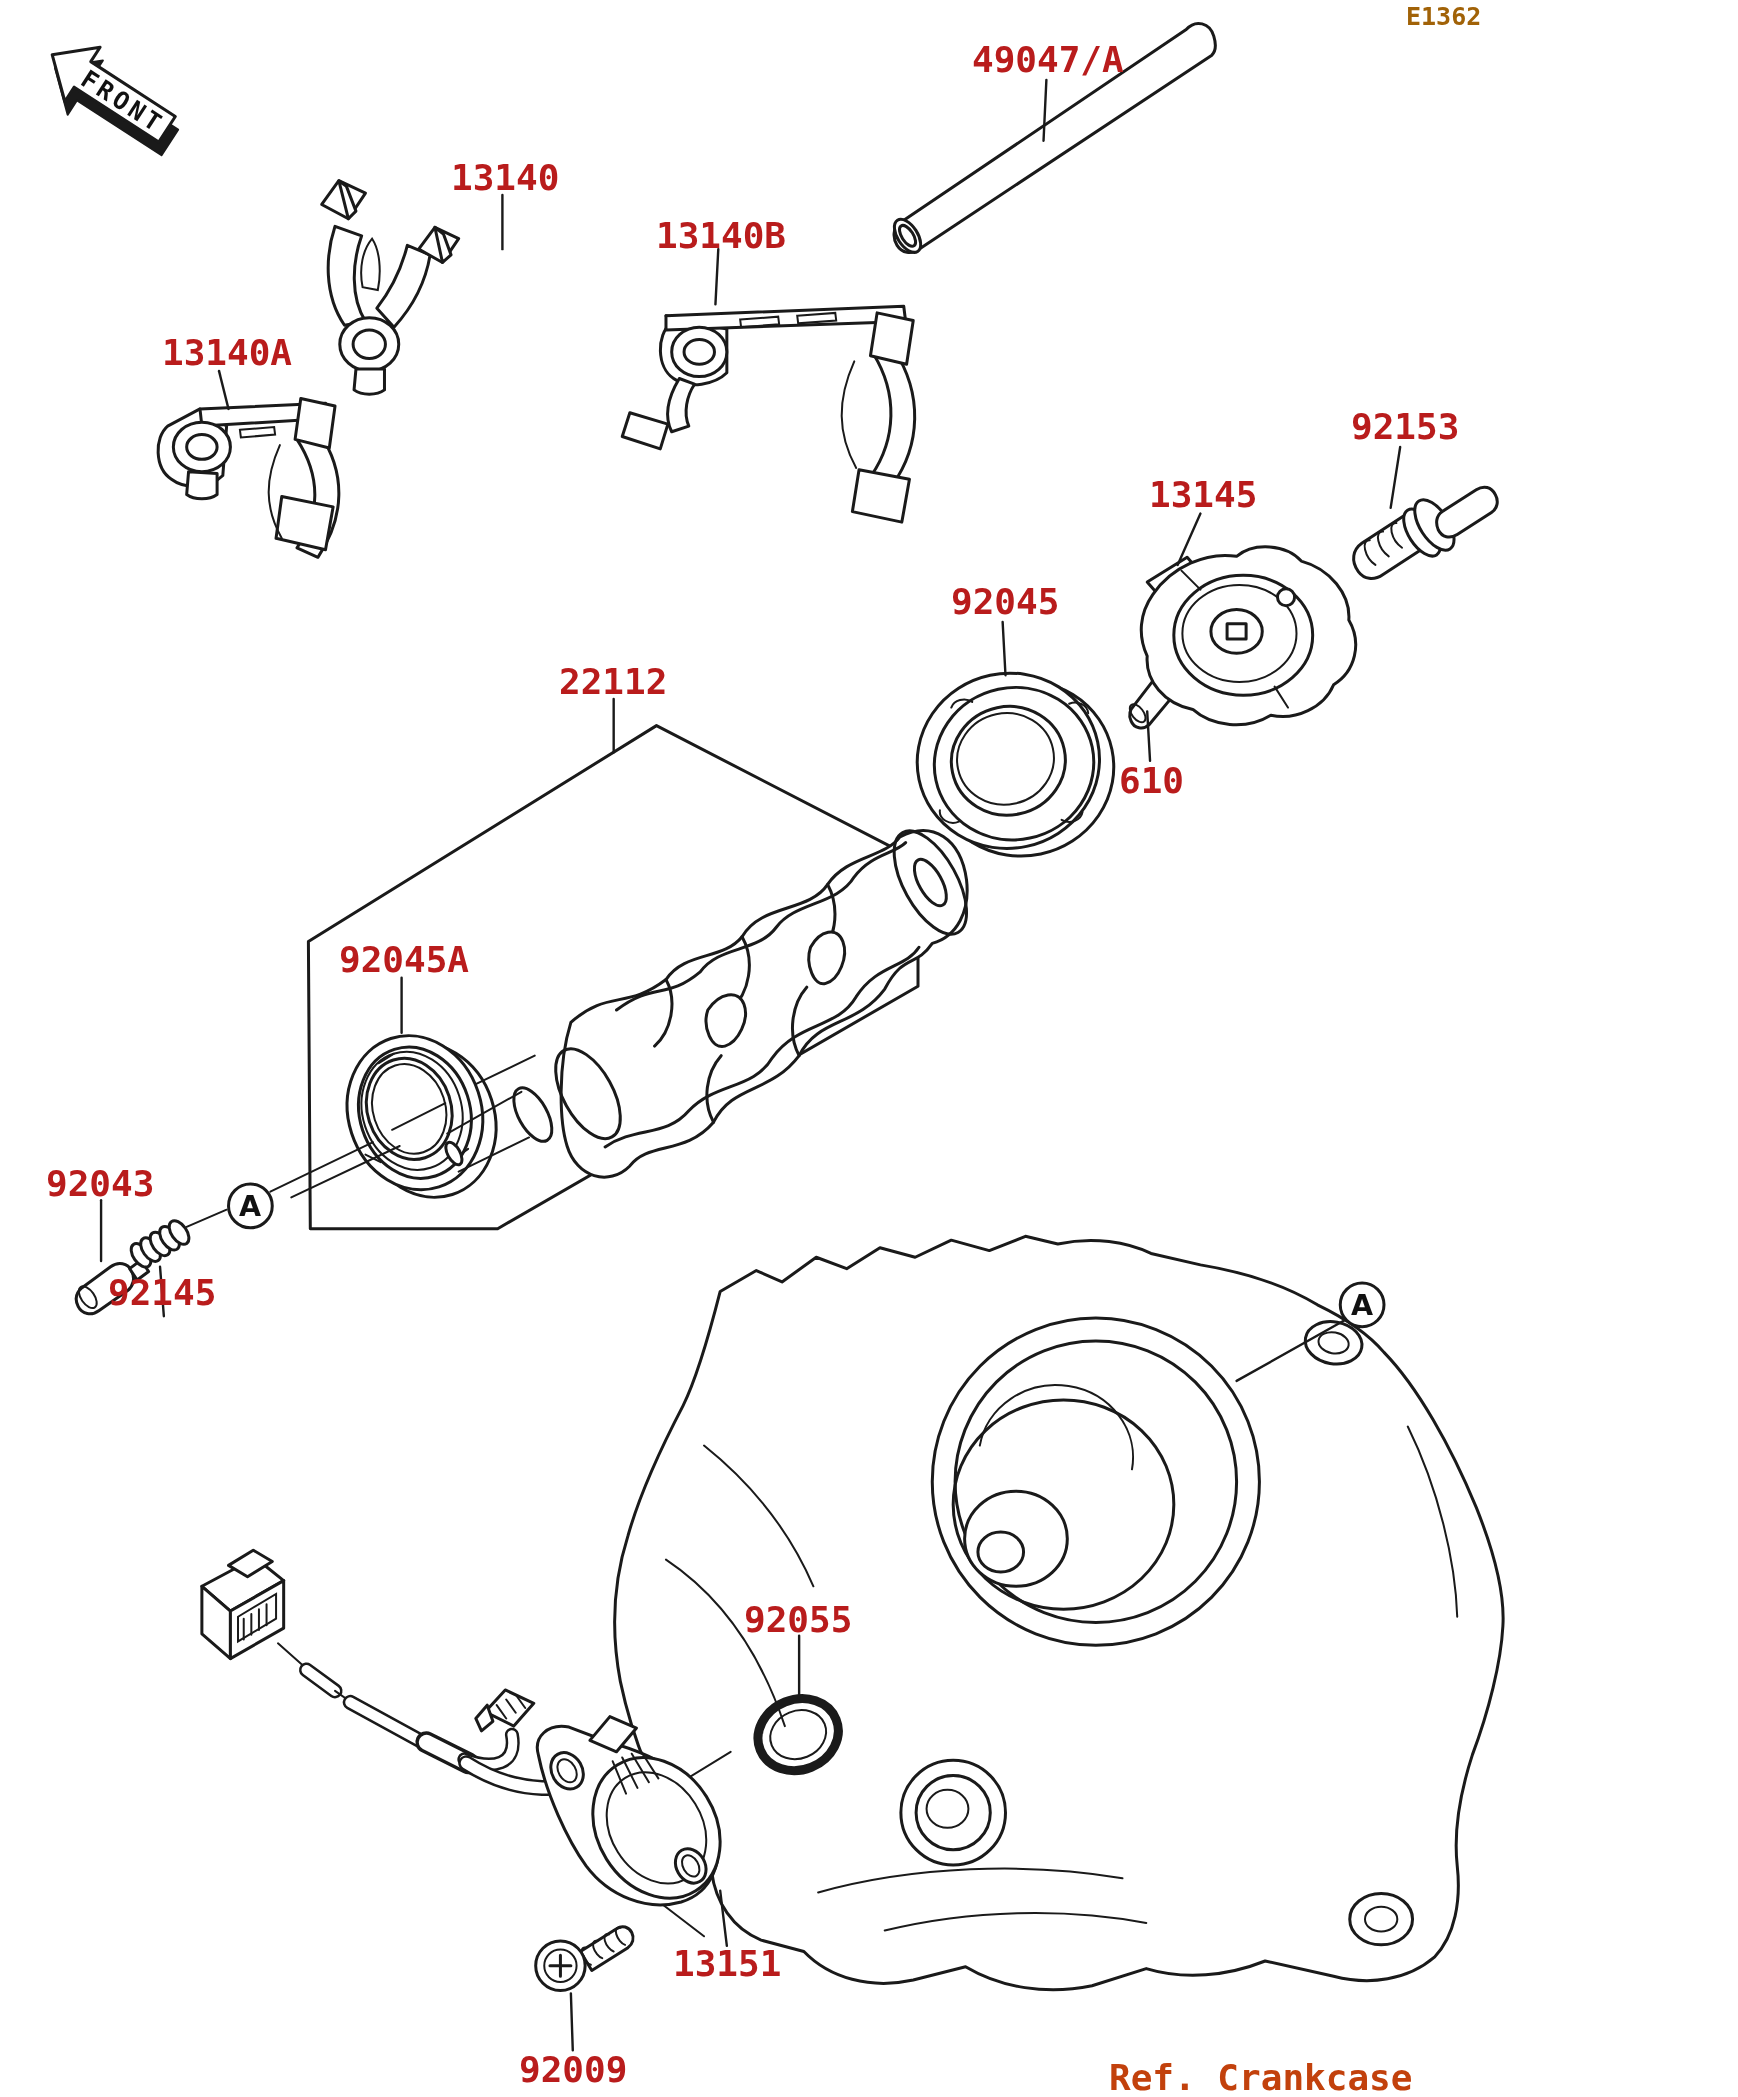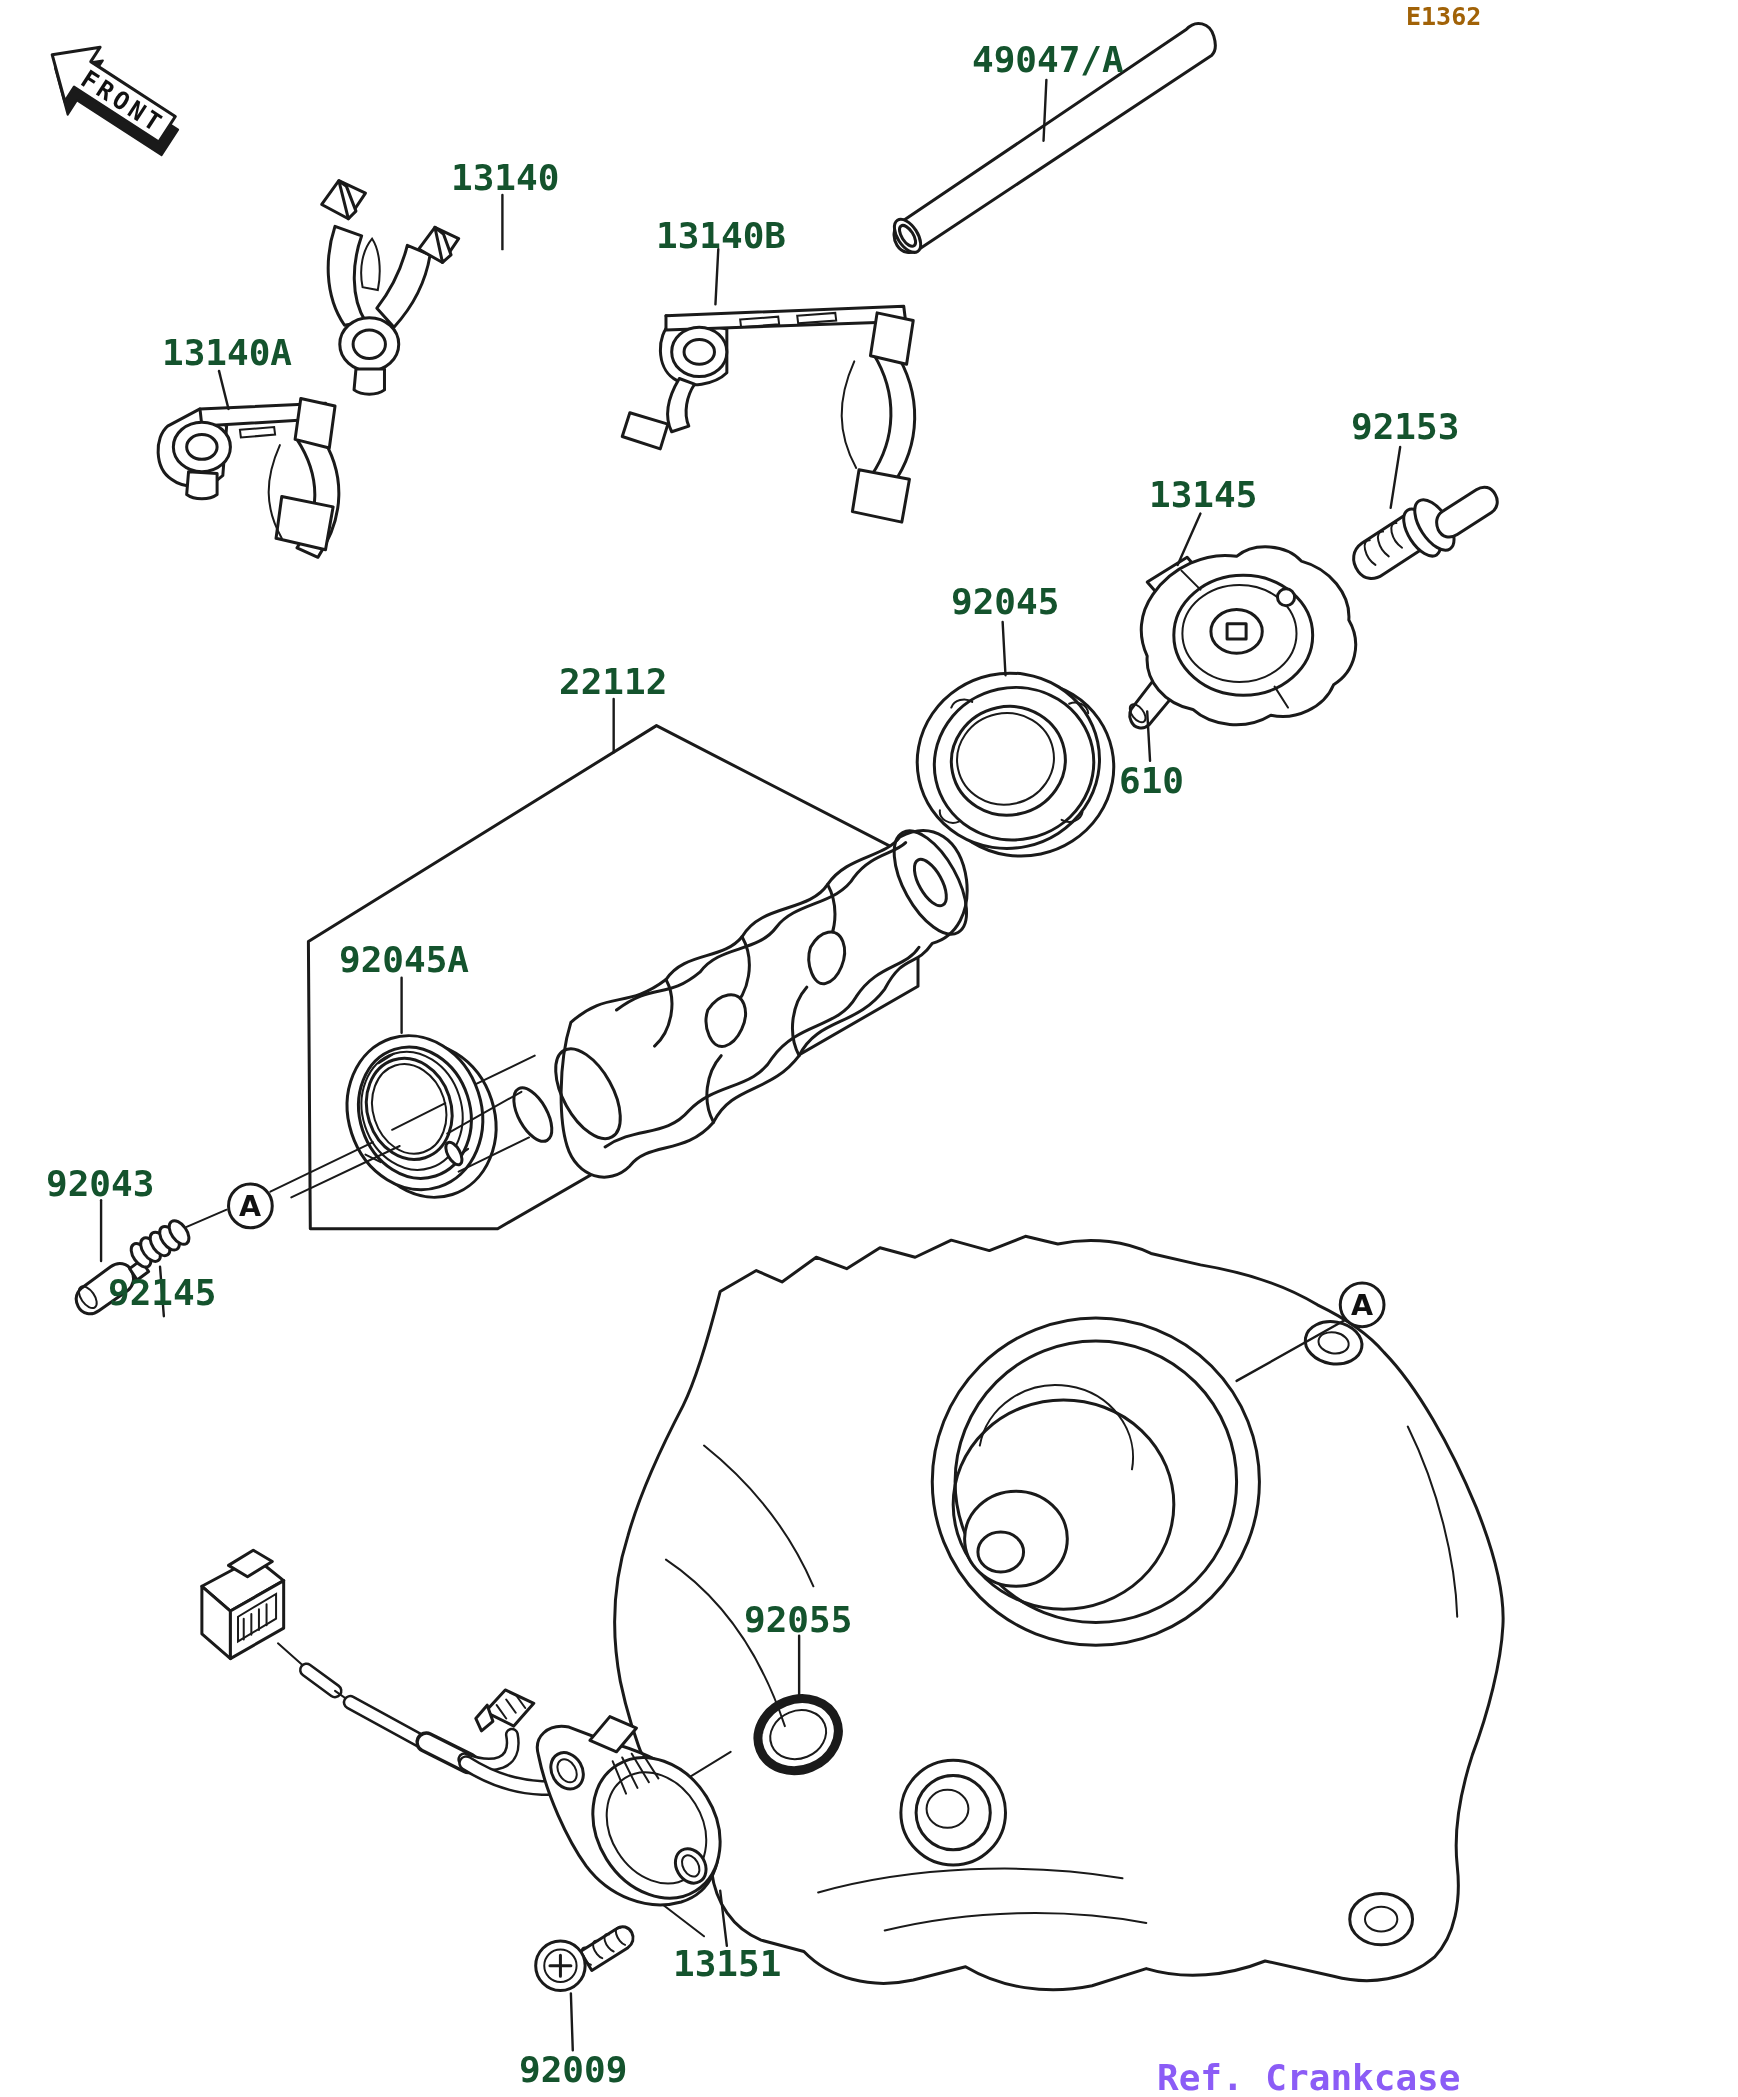--- a/index.html
+++ b/index.html
@@ -1,24 +1,24 @@
 <!DOCTYPE html>
 <html style="font-size:15px"><head>
 <meta charset="utf-8">
 <style>
   html,body{margin:0;padding:0;background:#ffffff;}
   .stage{position:relative;width:1739px;height:2097px;background:#ffffff;overflow:hidden;
          font-family:"DejaVu Sans Mono", monospace;}
   .stage svg{position:absolute;left:0;top:0;}
-  .plabel{position:absolute;font:700 36px "DejaVu Sans Mono", monospace;color:#14532d;
+  .plabel{position:absolute;font:700 36px "DejaVu Sans Mono", monospace;color:#b91c1c;
           white-space:nowrap;letter-spacing:0px;line-height:1;text-align:center;}
   .small-code{position:absolute;font:700 25px "DejaVu Sans Mono", monospace;color:#a16207;
           white-space:nowrap;line-height:1;}
-  .ref-note{position:absolute;font:700 36px "DejaVu Sans Mono", monospace;color:#8b5cf6;
-          white-space:nowrap;line-height:1;margin-left:48px;}
+  .ref-note{position:absolute;font:700 36px "DejaVu Sans Mono", monospace;color:#c2410c;
+          white-space:nowrap;line-height:1;}
   .marker-a{position:absolute;font:700 28.5px "DejaVu Sans", sans-serif;color:#111;
           width:44px;text-align:center;line-height:1;}
   path,ellipse,circle,line,polyline,polygon{vector-effect:non-scaling-stroke;}
   .ln{stroke:#1a1a1a;stroke-width:3;fill:none;stroke-linecap:round;stroke-linejoin:round;}
   .lnf{stroke:#1a1a1a;stroke-width:3;fill:#ffffff;stroke-linejoin:round;}
   .lnthin{stroke:#1a1a1a;stroke-width:2;fill:none;stroke-linecap:round;}
   .leader{stroke:#1a1a1a;stroke-width:2.4;fill:none;stroke-linecap:round;}
   .blk{fill:#1a1a1a;stroke:#1a1a1a;stroke-width:2;stroke-linejoin:round;}
   .cable-out{stroke:#1a1a1a;fill:none;stroke-linecap:round;}
   .cable-in{stroke:#ffffff;fill:none;stroke-linecap:round;}

